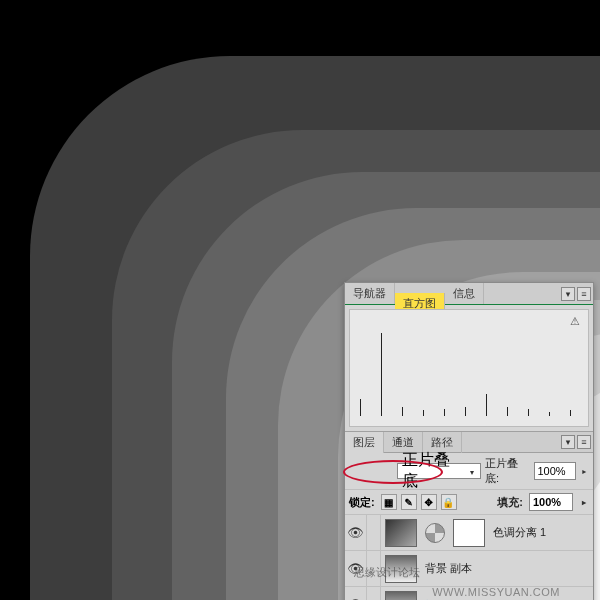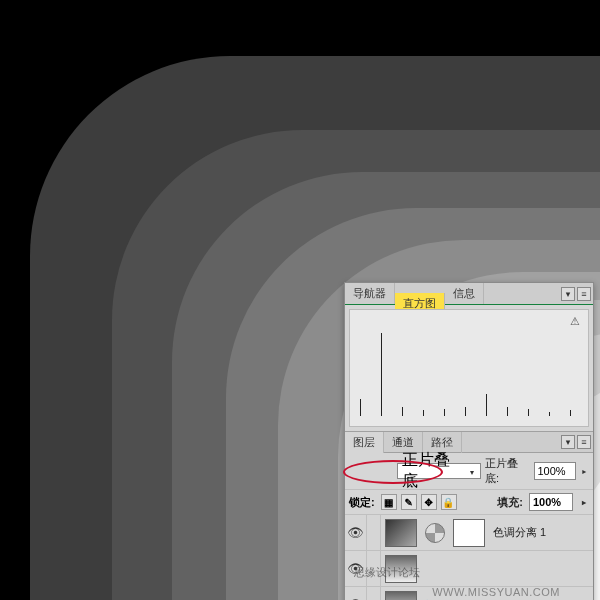--- a/index.html
+++ b/index.html
@@ -150,20 +150,21 @@
       <div class="link-col"></div>
       <div class="thumb grad"></div>
       <div class="adj-thumb"></div>
       <div class="thumb mask"></div>
       <span class="layer-name">色调分离 1</span>
     </div>
     <div class="layer">
       <div class="eye">👁</div>
       <div class="link-col"></div>
       <div class="thumb grad2"></div>
+      <span class="layer-name">背景 副本</span>
     </div>
     <div class="layer">
       <div class="eye">👁</div>
       <div class="link-col"></div>
       <div class="thumb grad2"></div>
       <span class="lock-ind">🔒</span>
     </div>
   </div>
 </div>
 

